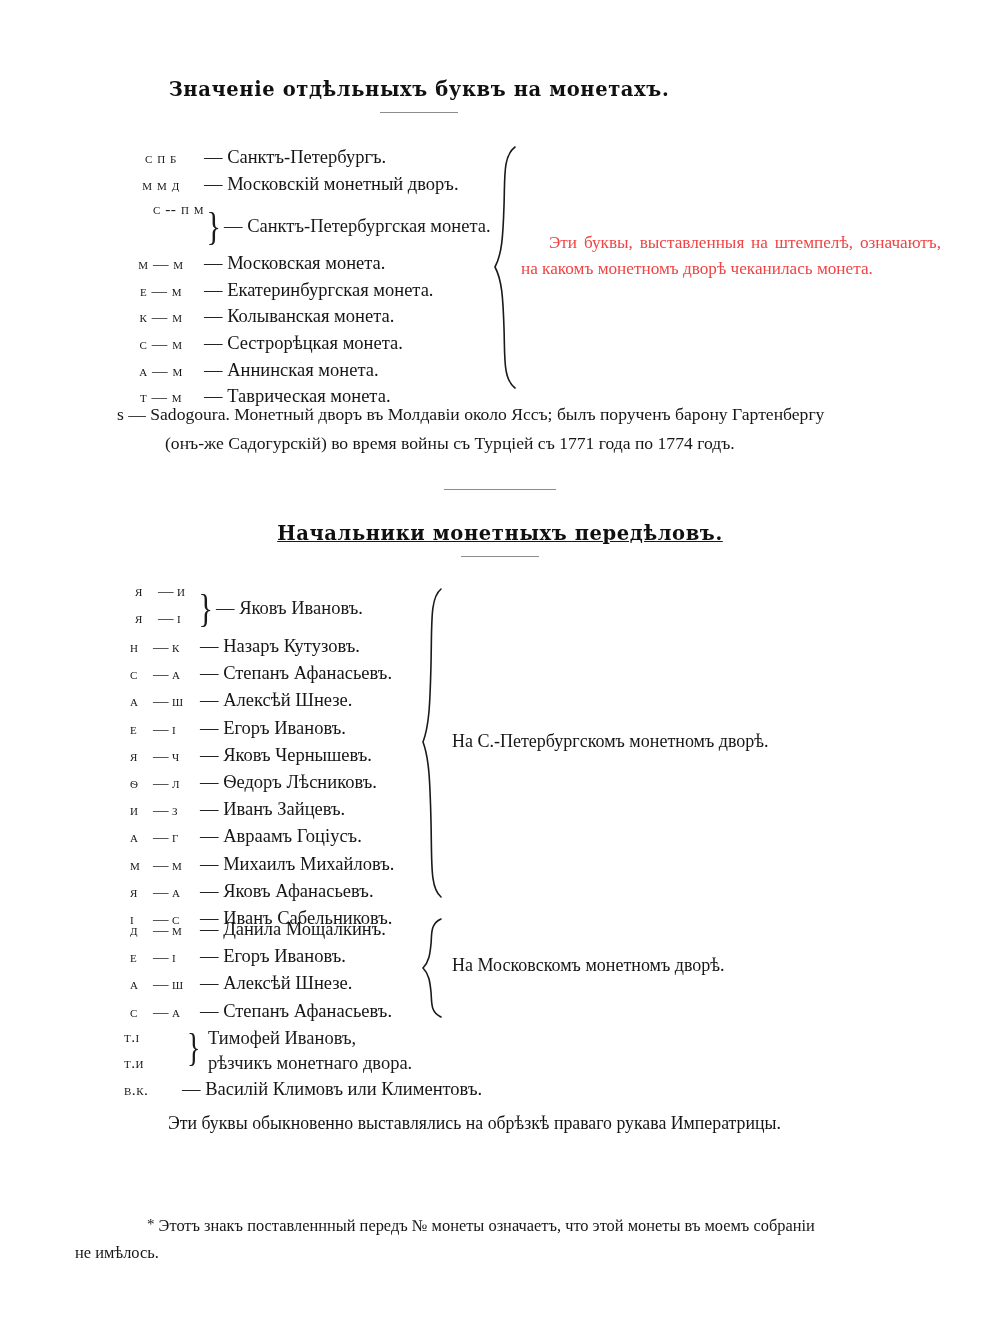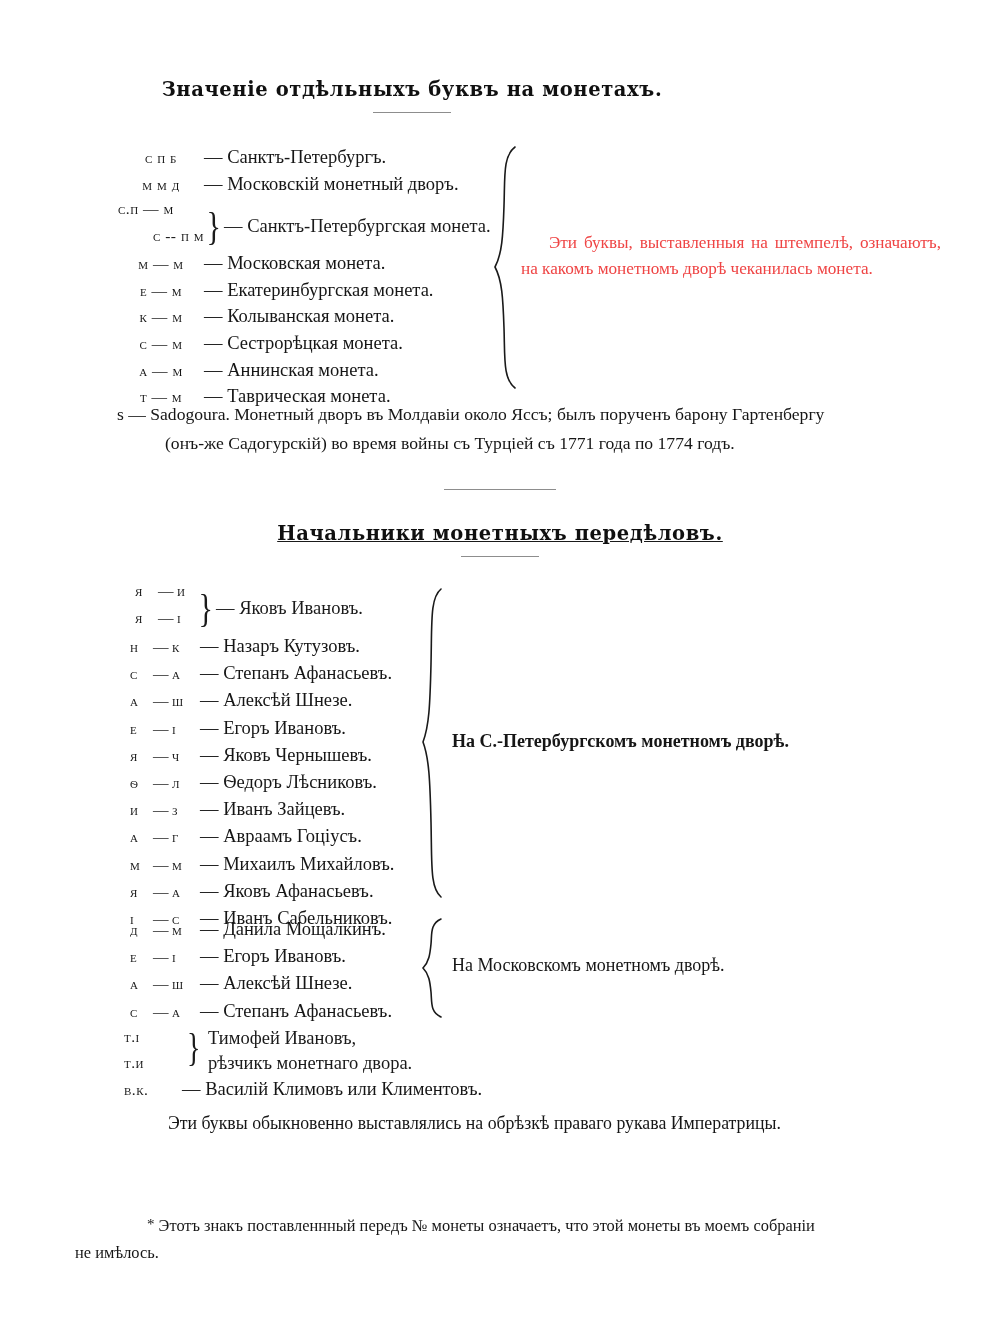--- a/index.html
+++ b/index.html
@@ -152,21 +152,20 @@
     width: 30px;
     height: 310px;
   }
   .sec2-label {
     position: absolute;
     left: 452px;
     top: 731px;
     font-size: 18px;
     white-space: nowrap;
     color: #161616;
-    font-weight: bold;
   }
 
   
   .sec3 {
     position: absolute;
     left: 124px;
     top: 920px;
     width: 330px;
   }
   .sec3 .row { height: 27.2px; }
@@ -251,40 +250,37 @@
   .footnote .ind { display: inline-block; width: 72px; }
   .star { font-size: 15px; vertical-align: 2px; }
 
   svg.brace { display: block; overflow: visible; }
 </style>
 </head>
 <body>
 
 <div class="page">
 
-  <div style="position:absolute; left:8px; top:78px; width:808px;">
+  <div style="position:absolute; left:15px; top:78px; width:808px;">
     <div class="heading">Значенiе отдѣльныхъ буквъ на монетахъ.</div>
     <div class="rule short"></div>
   </div>
 
   <div class="sec1 entry-list">
 
     <div class="row">
       <span class="abbr">с п б</span>
       <span class="desc">— Санктъ-Петербургъ.</span>
     </div>
     <div class="row">
       <span class="abbr">м м д</span>
       <span class="desc">— Московскiй монетный дворъ.</span>
     </div>
 
     <div class="pair">
-      <div class="sub">
-        <span class="abbr" style="width:86px; text-align:left; padding-left:0;">с.п — м</span>
-      </div>
       <div class="sub">
         <span class="abbr" style="width:86px; text-align:right;">с -- п м</span>
       </div>
       <span class="pair-brace" style="left:86px; top:2px;">}</span>
       <span class="pair-label" style="left:106px; top:16px;">— Санктъ-Петербургская монета.</span>
     </div>
 
     <div class="row">
       <span class="abbr">м — м</span>
       <span class="desc">— Московская монета.</span>

